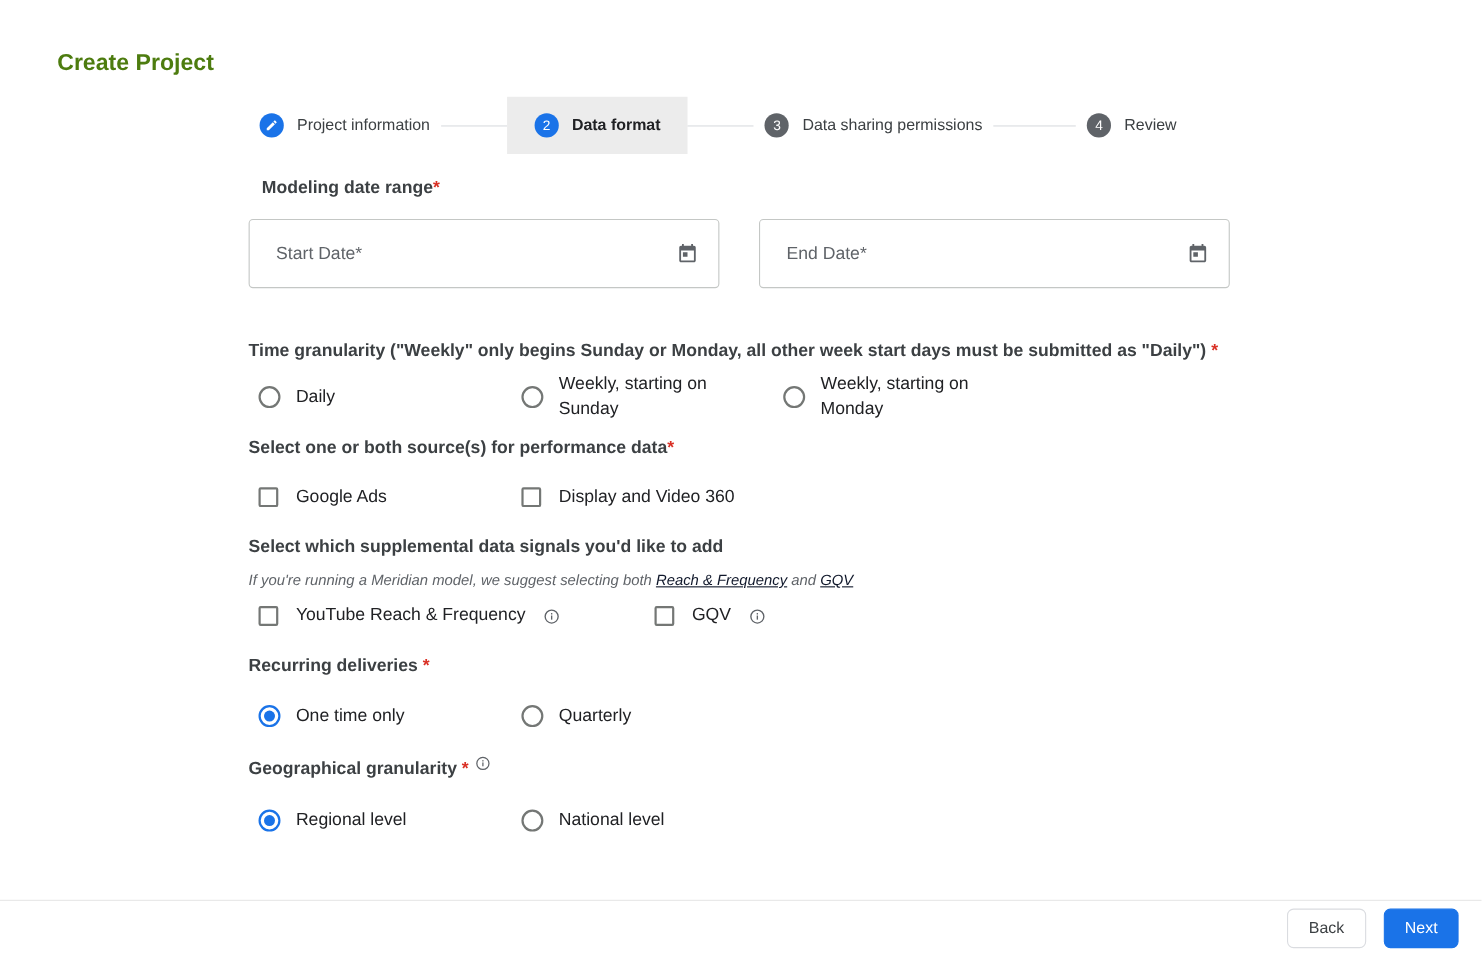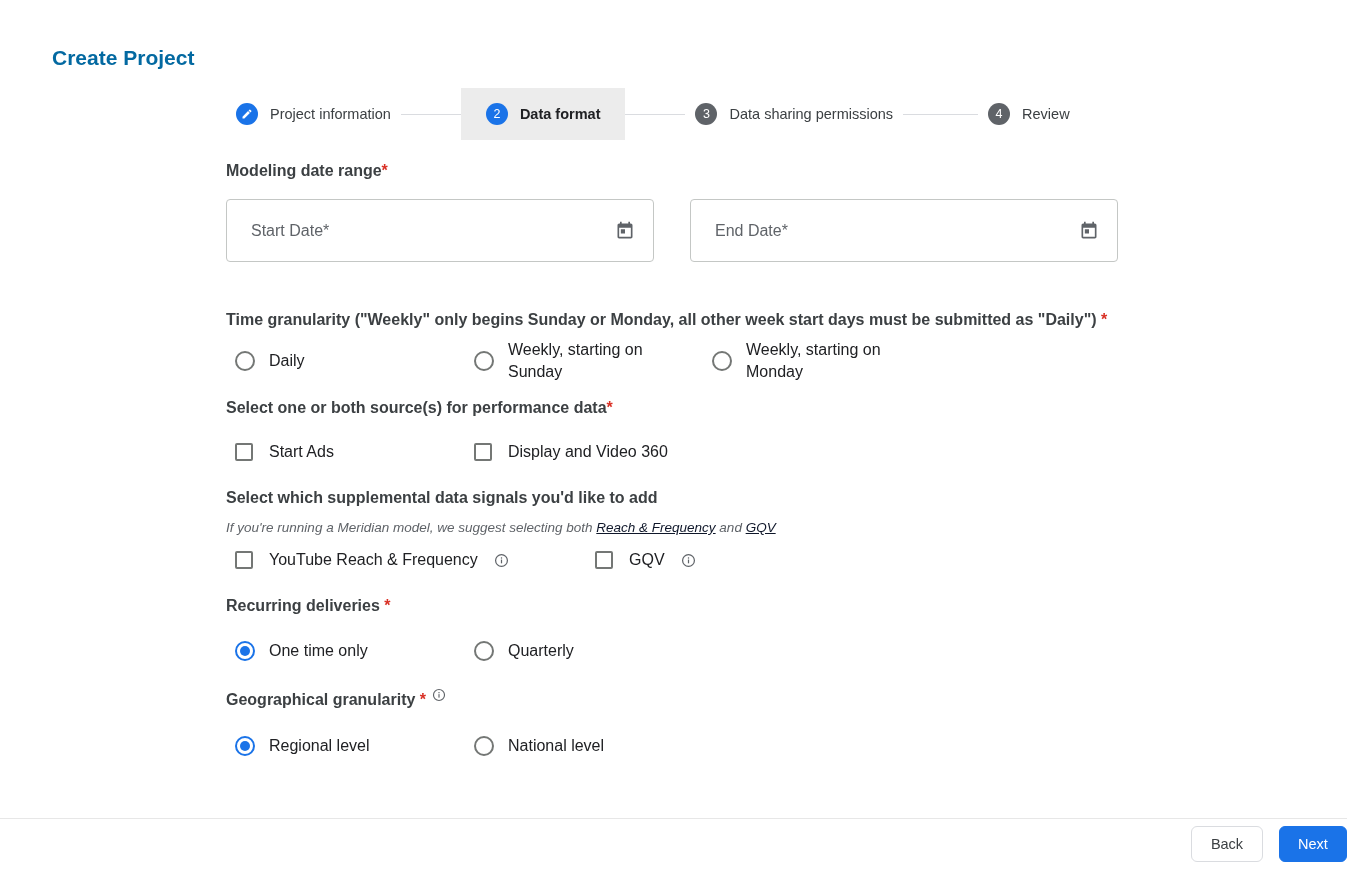--- a/index.html
+++ b/index.html
@@ -11,21 +11,21 @@
     position: relative;
     overflow: hidden;
   }
 
   
   .page-title {
     position: absolute;
     left: 52px; top: 46px;
     font-size: 21px;
     font-weight: bold;
-    color: #0369a1;
+    color: #4d7c0f;
   }
 
   
   .stepper {
     position: absolute;
     left: 226px; top: 88px;
     display: flex;
     align-items: center;
     height: 52px;
   }
@@ -57,21 +57,21 @@
   .form { position: absolute; left: 226px; top: 150px; width: 900px; }
 
   .h-label {
     font-size: 16px;
     font-weight: bold;
     color: #3c4043;
     line-height: 27px;
   }
   .req { color: #d93025; }
 
-  .lbl-range { margin-top: 7px; }
+  .lbl-range { margin-top: 7px; margin-left: 12px; }
 
   .date-row { display: flex; gap: 36px; margin-top: 15px; }
   .date-field {
     width: 428px; height: 63px;
     border: 1px solid #c4c7c5;
     border-radius: 4px;
     display: flex; align-items: center;
     padding: 0 18px 0 24px;
     background: #fff;
   }
@@ -159,21 +159,21 @@
   .footer {
     position: absolute;
     left: 0; right: 0; bottom: 0;
     height: 51px;
     border-top: 1px solid #e7e7e7;
     background: #fff;
     display: flex;
     align-items: center;
     justify-content: flex-end;
     gap: 16px;
-    padding-right: 0;
+    padding-right: 21px;
   }
   .btn {
     height: 36px;
     border-radius: 6px;
     font-size: 14.5px;
     font-family: "Liberation Sans", sans-serif;
     display: flex; align-items: center; justify-content: center;
     cursor: pointer;
   }
   .btn-back {
@@ -258,21 +258,21 @@
       <span class="radio"></span>
       <span class="opt-label wrap-label">Weekly, starting on Monday</span>
     </label>
   </div>
 
   <div class="h-label sect-perf"><span>Select one or both source(s) for performance data</span><span class="req">*</span></div>
 
   <div class="opt-row row-perf">
     <label class="opt cb w239">
       <span class="checkbox"></span>
-      <span class="opt-label">Start Ads</span>
+      <span class="opt-label">Google Ads</span>
     </label>
     <label class="opt cb">
       <span class="checkbox"></span>
       <span class="opt-label">Display and Video 360</span>
     </label>
   </div>
 
   <div class="h-label sect-suppl">Select which supplemental data signals you'd like to add</div>
 
   <div class="note"><span>If you're running a Meridian model, we suggest selecting both </span><a>Reach &amp; Frequency</a><span> and </span><a>GQV</a></div>

